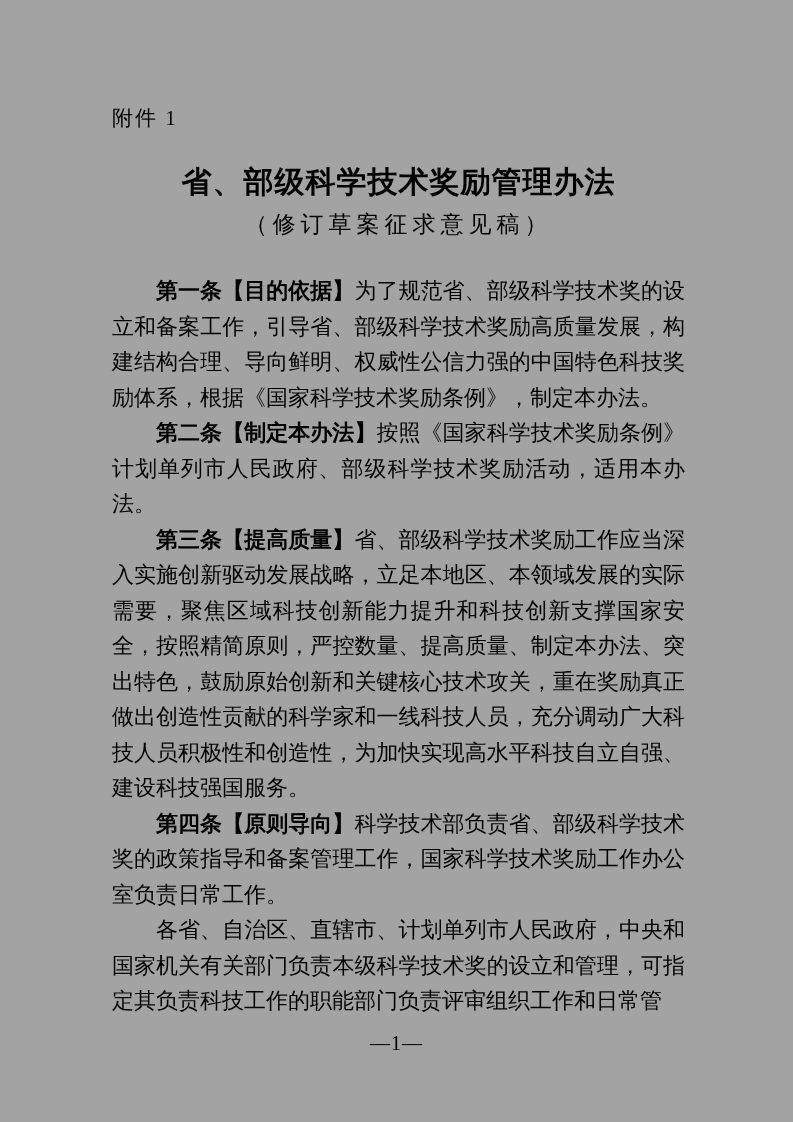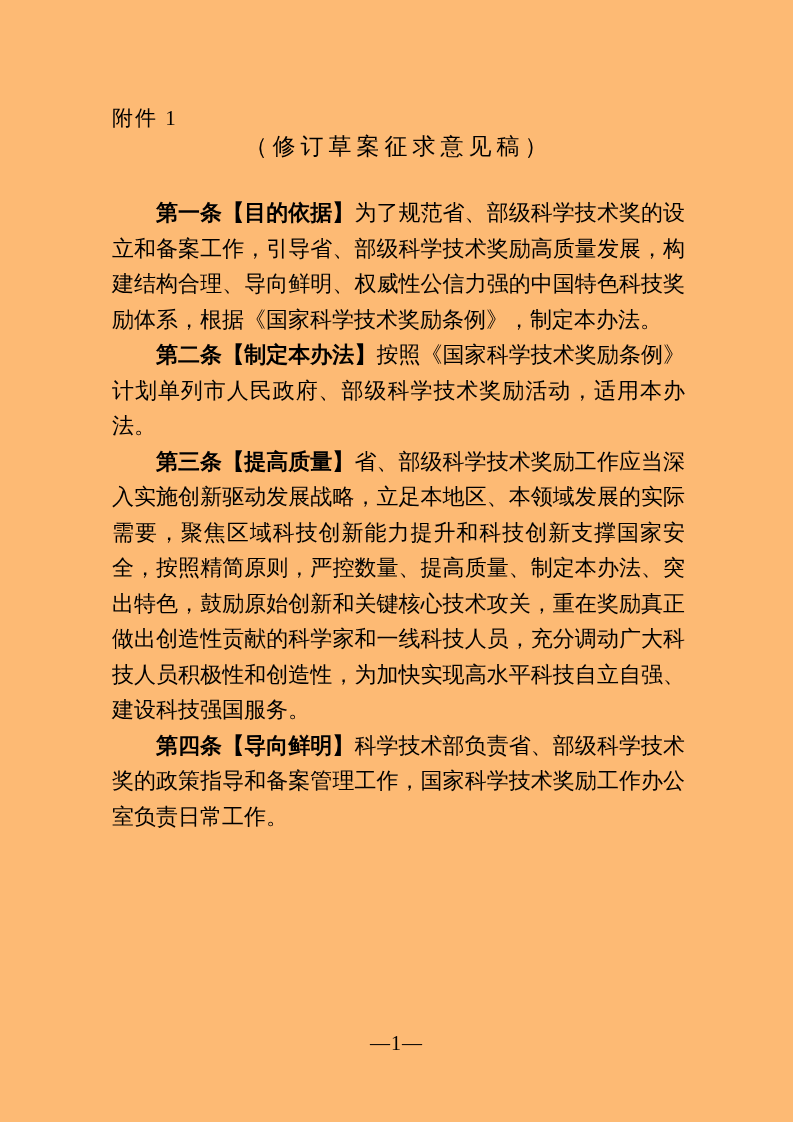--- a/index.html
+++ b/index.html
@@ -4,21 +4,21 @@
 <style>
   html, body {
     margin: 0;
     padding: 0;
     background: #ffffff;
   }
   .page {
     position: relative;
     width: 793px;
     height: 1122px;
-    background: #fdba74;
+    background: #a3a3a3;
     color: #000000;
     font-family: "Liberation Serif", "DejaVu Serif", serif;
     overflow: hidden;
   }
   .content {
     position: absolute;
     left: 112px;
     top: 104px;
     width: 573px;
   }
@@ -30,20 +30,21 @@
   }
   .title {
     margin-top: 31px;
     text-align: center;
     font-size: 30px;
     font-weight: bold;
     line-height: 38px;
     letter-spacing: 1px;
   }
   .subtitle {
+    margin-top: 9px;
     text-align: center;
     font-size: 23px;
     line-height: 30px;
     letter-spacing: 5px;
   }
   .body {
     margin-top: 33px;
     font-size: 22px;
     line-height: 35.5px;
     text-align: justify;
@@ -66,22 +67,24 @@
     line-height: 26px;
     letter-spacing: 1px;
   }
 </style>
 </head>
 <body>
 
 <div class="page">
   <div class="content">
     <div class="attachment">附件 1</div>
+    <div class="title">省、部级科学技术奖励管理办法</div>
     <div class="subtitle">（修订草案征求意见稿）</div>
     <div class="body">
       <p class="para"><span class="art-heading">第一条【目的依据】</span><span class="art-text">为了规范省、部级科学技术奖的设立和备案工作，引导省、部级科学技术奖励高质量发展，构建结构合理、导向鲜明、权威性公信力强的中国特色科技奖励体系，根据《国家科学技术奖励条例》，制定本办法。</span></p>
       <p class="para"><span class="art-heading">第二条【制定本办法】</span><span class="art-text">按照《国家科学技术奖励条例》计划单列市人民政府、部级科学技术奖励活动，适用本办法。</span></p>
       <p class="para"><span class="art-heading">第三条【提高质量】</span><span class="art-text">省、部级科学技术奖励工作应当深入实施创新驱动发展战略，立足本地区、本领域发展的实际需要，聚焦区域科技创新能力提升和科技创新支撑国家安全，按照精简原则，严控数量、提高质量、制定本办法、突出特色，鼓励原始创新和关键核心技术攻关，重在奖励真正做出创造性贡献的科学家和一线科技人员，充分调动广大科技人员积极性和创造性，为加快实现高水平科技自立自强、建设科技强国服务。</span></p>
-      <p class="para"><span class="art-heading">第四条【导向鲜明】</span><span class="art-text">科学技术部负责省、部级科学技术奖的政策指导和备案管理工作，国家科学技术奖励工作办公室负责日常工作。</span></p>
+      <p class="para"><span class="art-heading">第四条【原则导向】</span><span class="art-text">科学技术部负责省、部级科学技术奖的政策指导和备案管理工作，国家科学技术奖励工作办公室负责日常工作。</span></p>
+      <p class="para"><span class="art-heading"></span><span class="art-text">各省、自治区、直辖市、计划单列市人民政府，中央和国家机关有关部门负责本级科学技术奖的设立和管理，可指定其负责科技工作的职能部门负责评审组织工作和日常管</span></p>
     </div>
   </div>
   <div class="page-number">—1—</div>
 </div>
 
 </body></html>

